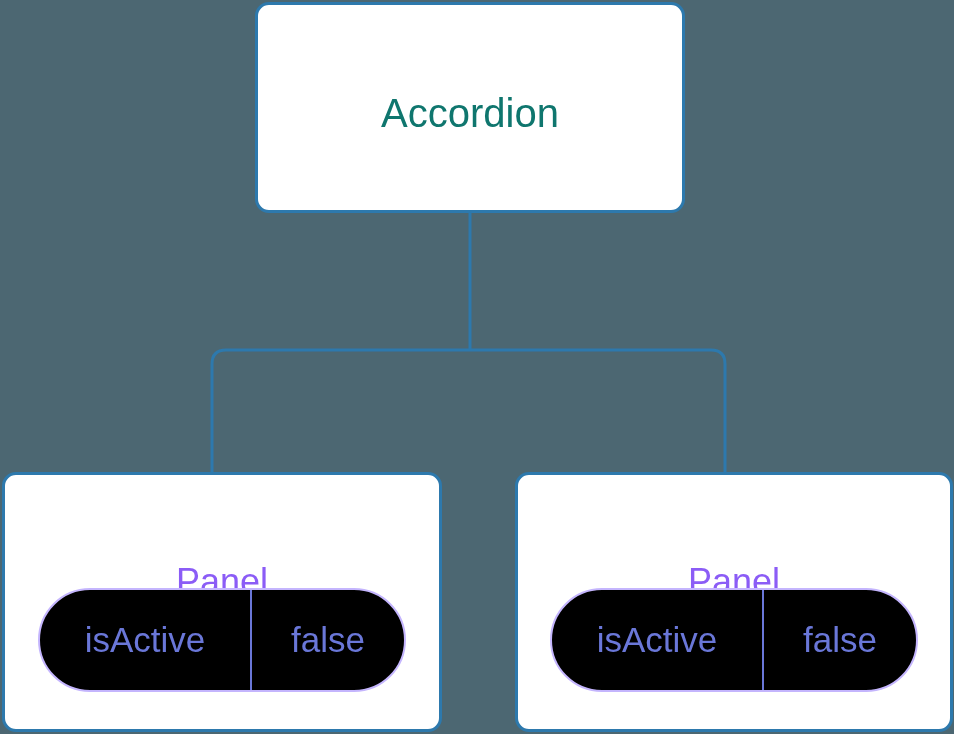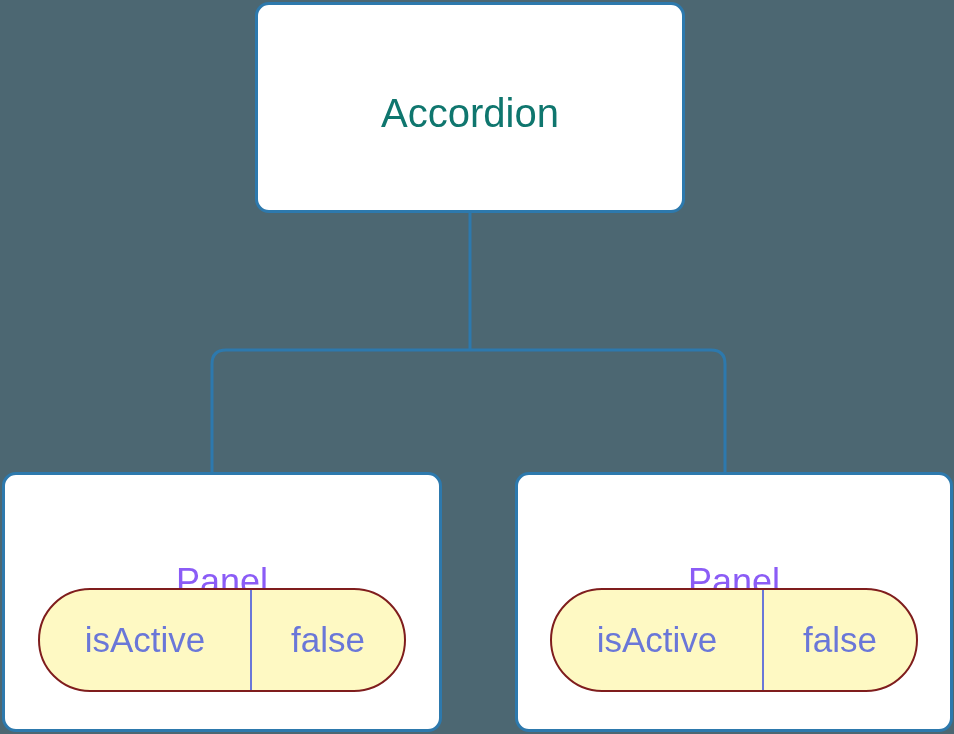--- a/index.html
+++ b/index.html
@@ -78,26 +78,26 @@
     color: #8b5cf6;
     white-space: nowrap;
     margin-top: 44px;
   }
   .state-pill {
     position: absolute;
     left: 50%;
     transform: translateX(-50%);
     top: 113px;
     height: 104px;
-    border: 2px solid #7f1d1d;
+    border: 2px solid #c4b5fd;
     border-radius: 52px;
     box-sizing: border-box;
     display: flex;
     align-items: stretch;
-    background: #fef9c3;
+    background: #000000;
   }
   .state-key,
   .state-val {
     display: flex;
     align-items: center;
     justify-content: center;
     color: #6a77d8;
     font-size: 35px;
     white-space: nowrap;
     box-sizing: border-box;

